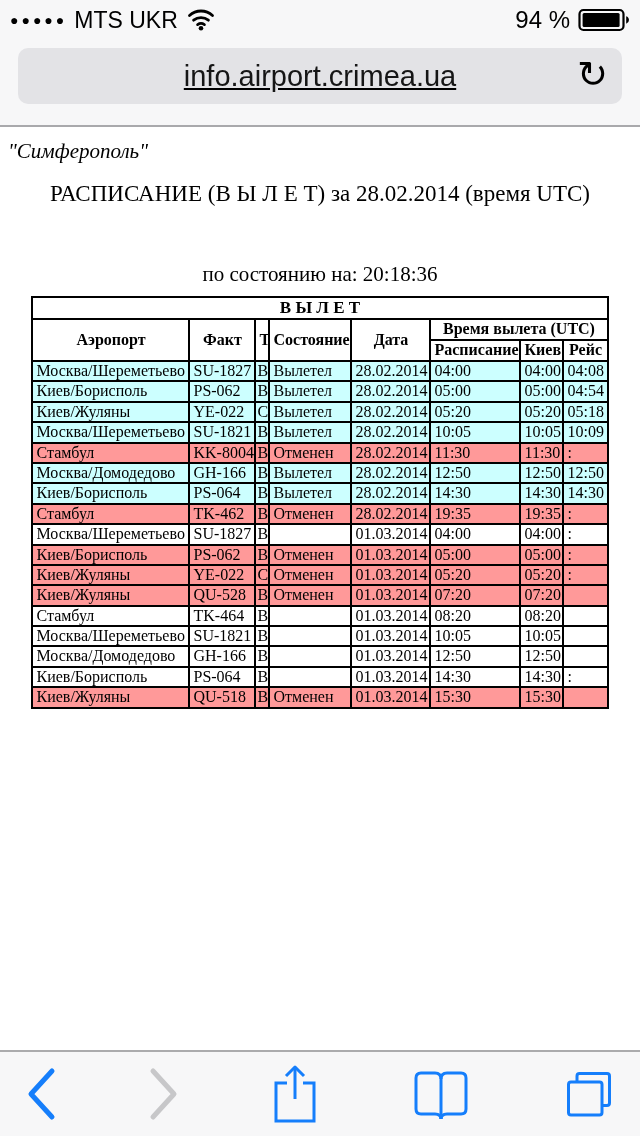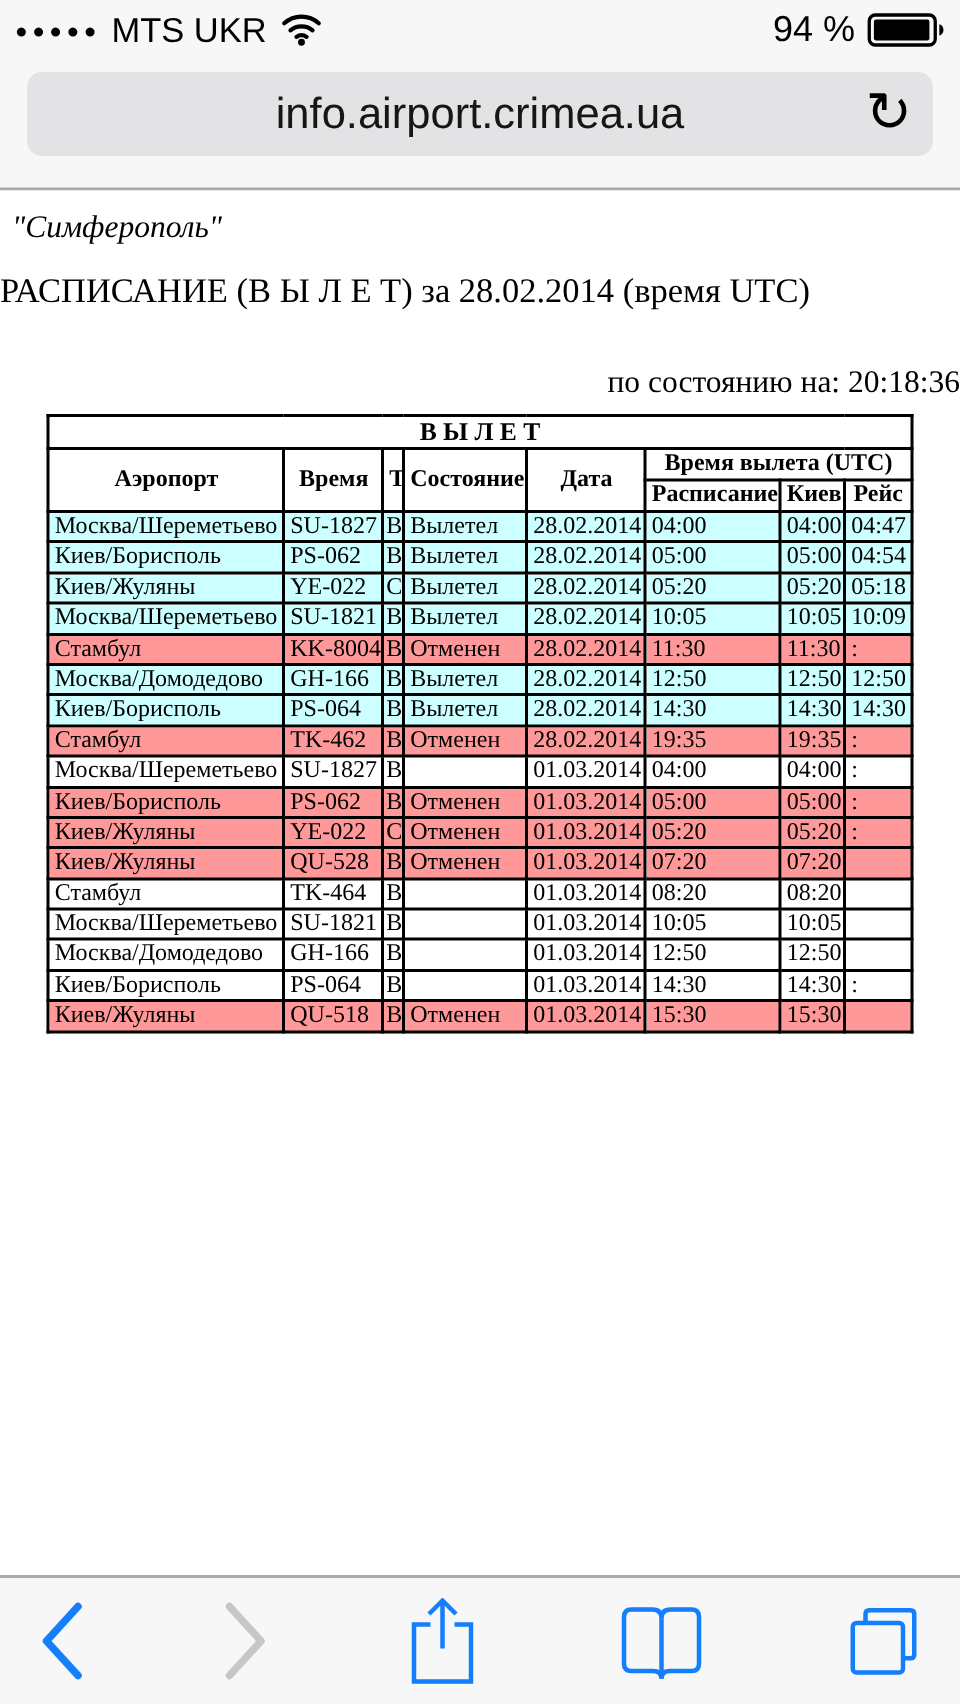--- a/index.html
+++ b/index.html
@@ -10,34 +10,34 @@
   .chrome-top{position:absolute;top:0;left:0;right:0;height:127px;background:#f7f7f8;
               border-bottom:2px solid #a9a9ac;box-sizing:border-box;}
   .status-bar{position:relative;height:40px;display:flex;align-items:center;padding:0 10px;}
   .sb-left{display:flex;align-items:center;gap:7px;}
   .signal-dots{font-size:14px;letter-spacing:3px;line-height:1;}
   .carrier{font-size:23px;}
   .wifi{margin-left:2px;}
   .sb-time{position:absolute;left:0;right:0;text-align:center;font-size:24px;font-weight:bold;pointer-events:none;}
   .sb-right{margin-left:auto;display:flex;align-items:center;gap:8px;font-size:24px;}
 
-  .url-row{padding:8px 18px 0;}
+  .url-row{padding:8px 18px 0;text-decoration:underline;}
   .url-field{position:relative;height:56px;background:#e3e3e6;border-radius:10px;
              display:flex;align-items:center;justify-content:center;cursor:pointer;}
   .url-text{font-size:29px;color:#161616;}
   .reload{position:absolute;right:14px;top:50%;transform:translateY(-54%);
           font-family:"DejaVu Sans",sans-serif;font-size:37px;line-height:1;color:#000;
           background:none;border:none;padding:0;cursor:pointer;}
 
   
   .content{position:absolute;top:127px;left:0;width:640px;height:923px;background:#fff;
            font-family:"Liberation Serif","DejaVu Serif",serif;}
   .site-name{font-style:italic;font-size:21px;margin:12px 0 0 8px;}
-  .page-title{text-align:left;font-size:23px;margin-top:17px;}
-  .status-line{text-align:right;font-size:21px;margin-top:35px;}
+  .page-title{text-align:center;font-size:23px;margin-top:17px;}
+  .status-line{text-align:center;font-size:21px;margin-top:55px;}
 
   table.flights{border-collapse:collapse;table-layout:fixed;width:575px;margin:9px auto 0;}
   .flights th,.flights td{border:2px solid #000;padding:0 3px;font-size:16px;line-height:1.15;
                           white-space:nowrap;overflow:hidden;box-sizing:border-box;}
   .flights thead th{font-weight:bold;text-align:center;background:#fff;margin-left:32px;}
   .flights th.caption{height:22px;font-size:17px;}
   .flights thead tr.hdr th{height:21px;}
   .flights td{height:19px;text-align:left;}
   .flights td.col-t{padding:0 1px;}
   .row-departed td{background:var(--row-departed,#ccffff);}
@@ -102,42 +102,42 @@
           <col style="width:90px">
           <col style="width:43px">
           <col style="width:44px">
       </colgroup>
       <thead>
         <tr>
           <th class="caption" colspan="8">В Ы Л Е Т</th>
         </tr>
         <tr class="hdr">
           <th rowspan="2">Аэропорт</th>
-          <th rowspan="2">Время</th>
+          <th rowspan="2">Факт</th>
           <th rowspan="2">Т</th>
           <th rowspan="2">Состояние</th>
           <th rowspan="2">Дата</th>
           <th colspan="3">Время вылета (UTC)</th>
         </tr>
         <tr class="hdr">
           <th>Расписание</th>
           <th>Киев</th>
           <th>Рейс</th>
         </tr>
       </thead>
       <tbody>
           <tr class="row-departed">
             <td>Москва/Шереметьево</td>
             <td>SU-1827</td>
             <td class="col-t">В</td>
             <td>Вылетел</td>
             <td>28.02.2014</td>
             <td>04:00</td>
             <td>04:00</td>
-            <td>04:47</td>
+            <td>04:08</td>
           </tr>
           <tr class="row-departed">
             <td>Киев/Борисполь</td>
             <td>PS-062</td>
             <td class="col-t">В</td>
             <td>Вылетел</td>
             <td>28.02.2014</td>
             <td>05:00</td>
             <td>05:00</td>
             <td>04:54</td>

